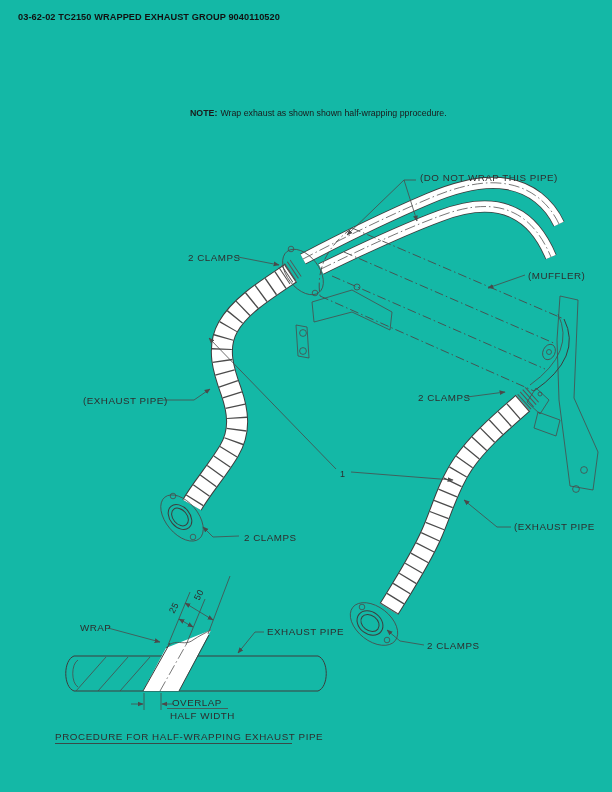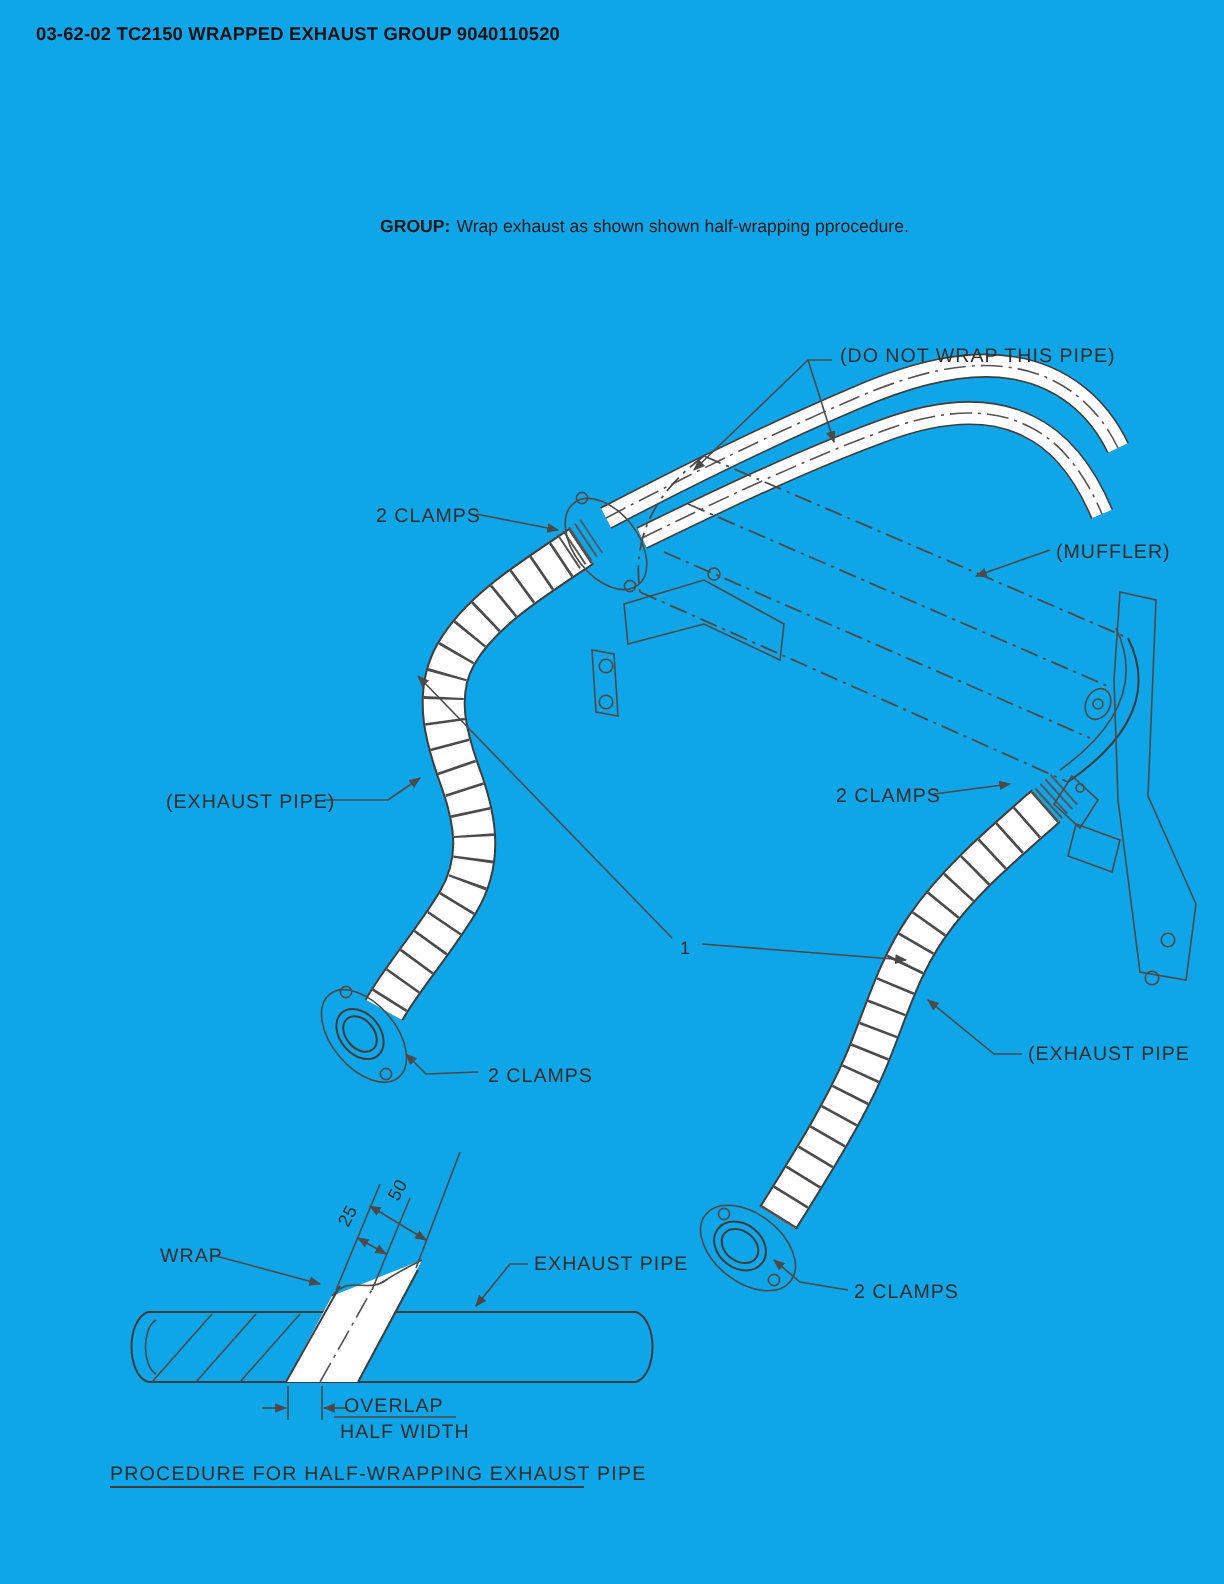--- a/index.html
+++ b/index.html
@@ -1,17 +1,17 @@
 <!DOCTYPE html>
 <html><head>
 <meta charset="utf-8">
 <style>
   html,body{margin:0;padding:0;background:#ffffff;}
   .page{
-    position:relative;width:612px;height:792px;background:#0ea5e9;overflow:hidden;
+    position:relative;width:612px;height:792px;background:#14b8a6;overflow:hidden;
     font-family:"Liberation Sans",sans-serif;color:#111;
   }
   .doc-title{
     position:absolute;left:18px;top:12px;width:584px;
     font-size:9.2px;font-weight:bold;letter-spacing:0.1px;line-height:11.5px;
   }
   .breadcrumb{
     position:absolute;left:18px;top:38px;width:584px;
     font-size:9.2px;font-weight:bold;letter-spacing:0.1px;line-height:11.5px;
   }
@@ -34,21 +34,21 @@
   .leader{stroke:#4a4a4a;stroke-width:0.8;fill:none;}
 </style>
 </head>
 <body>
 
 <div class="page">
 
   <div class="doc-title">03-62-02 TC2150 WRAPPED EXHAUST GROUP 9040110520</div>
 
   <div class="note-line">
-    <span class="note-label">GROUP:</span><span>Wrap exhaust as shown shown half-wrapping pprocedure.</span>
+    <span class="note-label">NOTE:</span><span>Wrap exhaust as shown shown half-wrapping pprocedure.</span>
   </div>
 
   <svg width="612" height="792" viewBox="0 0 612 792">
     <defs>
       <marker id="arr" viewBox="0 0 10 10" refX="9" refY="5" markerWidth="7.5" markerHeight="7.5" orient="auto-start-reverse">
         <path d="M0,1 L10,5 L0,9 z" fill="#4a4a4a"></path>
       </marker>
     </defs>
 
     <g>

